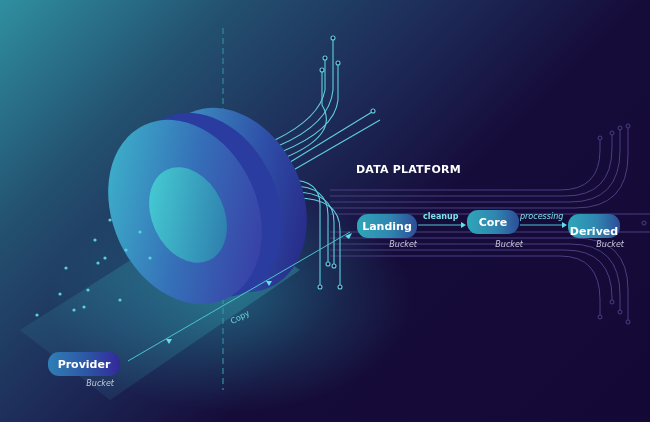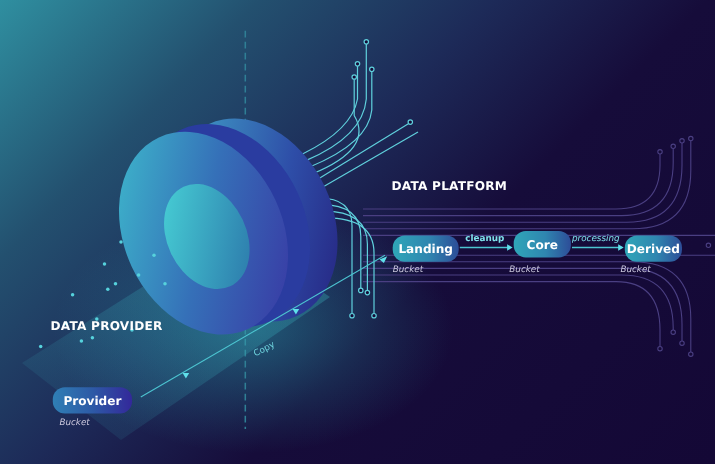--- a/index.html
+++ b/index.html
@@ -6,21 +6,21 @@
   body{width:650px;height:422px;overflow:hidden;background:#150a36;font-family:"DejaVu Sans",sans-serif;}
   #stage{position:relative;width:650px;height:422px;overflow:hidden;
     background:
       radial-gradient(ellipse 260px 160px at 230px 300px, rgba(40,160,170,0.45), rgba(40,160,170,0) 70%),
       linear-gradient(135deg,#2f8fa0 0%,#23506f 22%,#1d2a58 42%,#160c3a 60%,#140836 100%);}
   svg.art{position:absolute;left:0;top:0;}
   .lbl{position:absolute;color:#fff;font-weight:bold;font-size:11px;letter-spacing:0.2px;white-space:nowrap;margin-top:12px;}
   .pill{position:absolute;height:24px;border-radius:11px;color:#fff;font-size:11px;font-weight:bold;display:flex;align-items:center;justify-content:center;
     background:linear-gradient(90deg,#2fa6b8 0%,#2f86b0 55%,#2d4d98 100%);}
   .pill.prov{background:linear-gradient(90deg,#2f7fb5 0%,#2d5aa6 50%,#33289a 100%);align-items:center;}
-  .sub{position:absolute;color:#c9c6dc;font-size:8px;font-style:italic;text-align:left;width:60px;}
+  .sub{position:absolute;color:#c9c6dc;font-size:8px;font-style:italic;text-align:right;width:60px;}
   .edge{position:absolute;color:#7fe2ec;font-size:8px;white-space:nowrap;}
   .copy{position:absolute;color:#6fd3de;font-size:8px;transform:rotate(-28deg);transform-origin:left top;}
 </style>
 </head>
 <body>
 
 <div id="stage">
 
   <svg class="art" width="650" height="422" viewBox="0 0 650 422">
     <defs>
@@ -121,38 +121,37 @@
     <polygon points="266,281 272,281 269,286" fill="#5fe0ea"></polygon>
     <polygon points="352,233 345,236 349,239" fill="#5fe0ea"></polygon>
 
     <line x1="418" y1="225" x2="464" y2="225" stroke="#4cc4d0" stroke-width="1.2"></line>
     <polygon points="466,225 461,222 461,228" fill="#5fe0ea"></polygon>
     <line x1="520" y1="225" x2="565" y2="225" stroke="#4cc4d0" stroke-width="1.2"></line>
     <polygon points="567,225 562,222 562,228" fill="#5fe0ea"></polygon>
   </svg>
 
   <div class="lbl" style="left:356px;top:151px;">DATA PLATFORM</div>
-  <div class="lbl" style="left:46px;top:278px;">DATA PROVIDER</div>
 
   <div class="pill prov" style="left:48px;top:352px;width:72px;">
     <span>Provider</span>
   </div>
   <div class="sub" style="left:54px;top:379px;">Bucket</div>
 
   <div class="pill" style="left:357px;top:214px;width:60px;">
     <span>Landing</span>
   </div>
   <div class="sub" style="left:357px;top:240px;">Bucket</div>
 
   <div class="pill" style="left:467px;top:210px;width:52px;">
     <span>Core</span>
   </div>
   <div class="sub" style="left:463px;top:240px;">Bucket</div>
 
-  <div class="pill" style="left:568px;top:214px;width:52px;">
+  <div class="pill" style="left:568px;top:214px;width:52px;align-items:flex-end;">
     <span>Derived</span>
   </div>
   <div class="sub" style="left:564px;top:240px;">Bucket</div>
 
   <div class="edge" style="left:423px;top:212px;font-weight:bold;">cleanup</div>
   <div class="edge" style="left:520px;top:212px;font-style:italic;">processing</div>
   <div class="copy" style="left:229px;top:318px;">Copy</div>
 
 </div>
 

